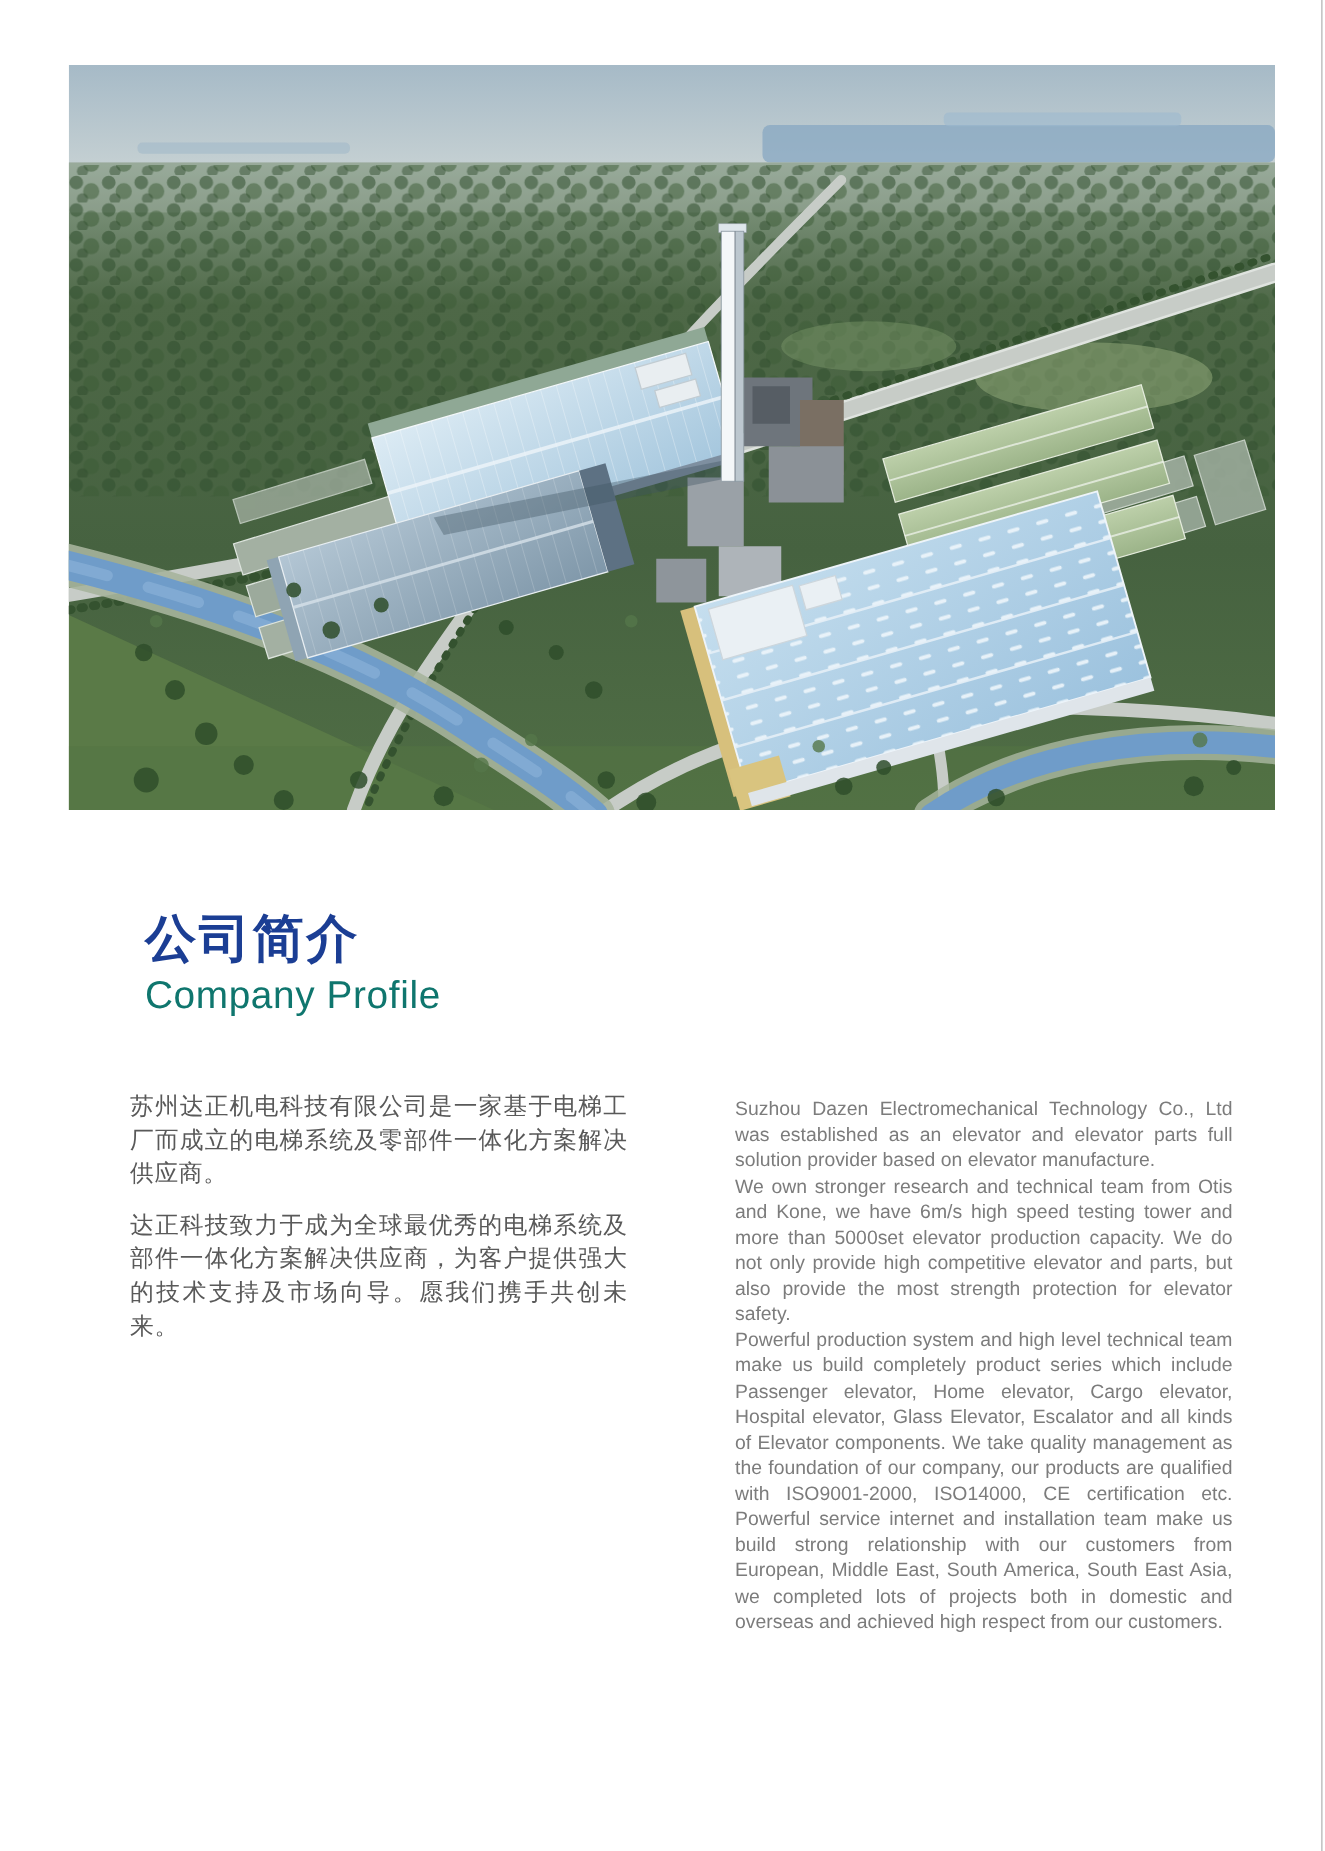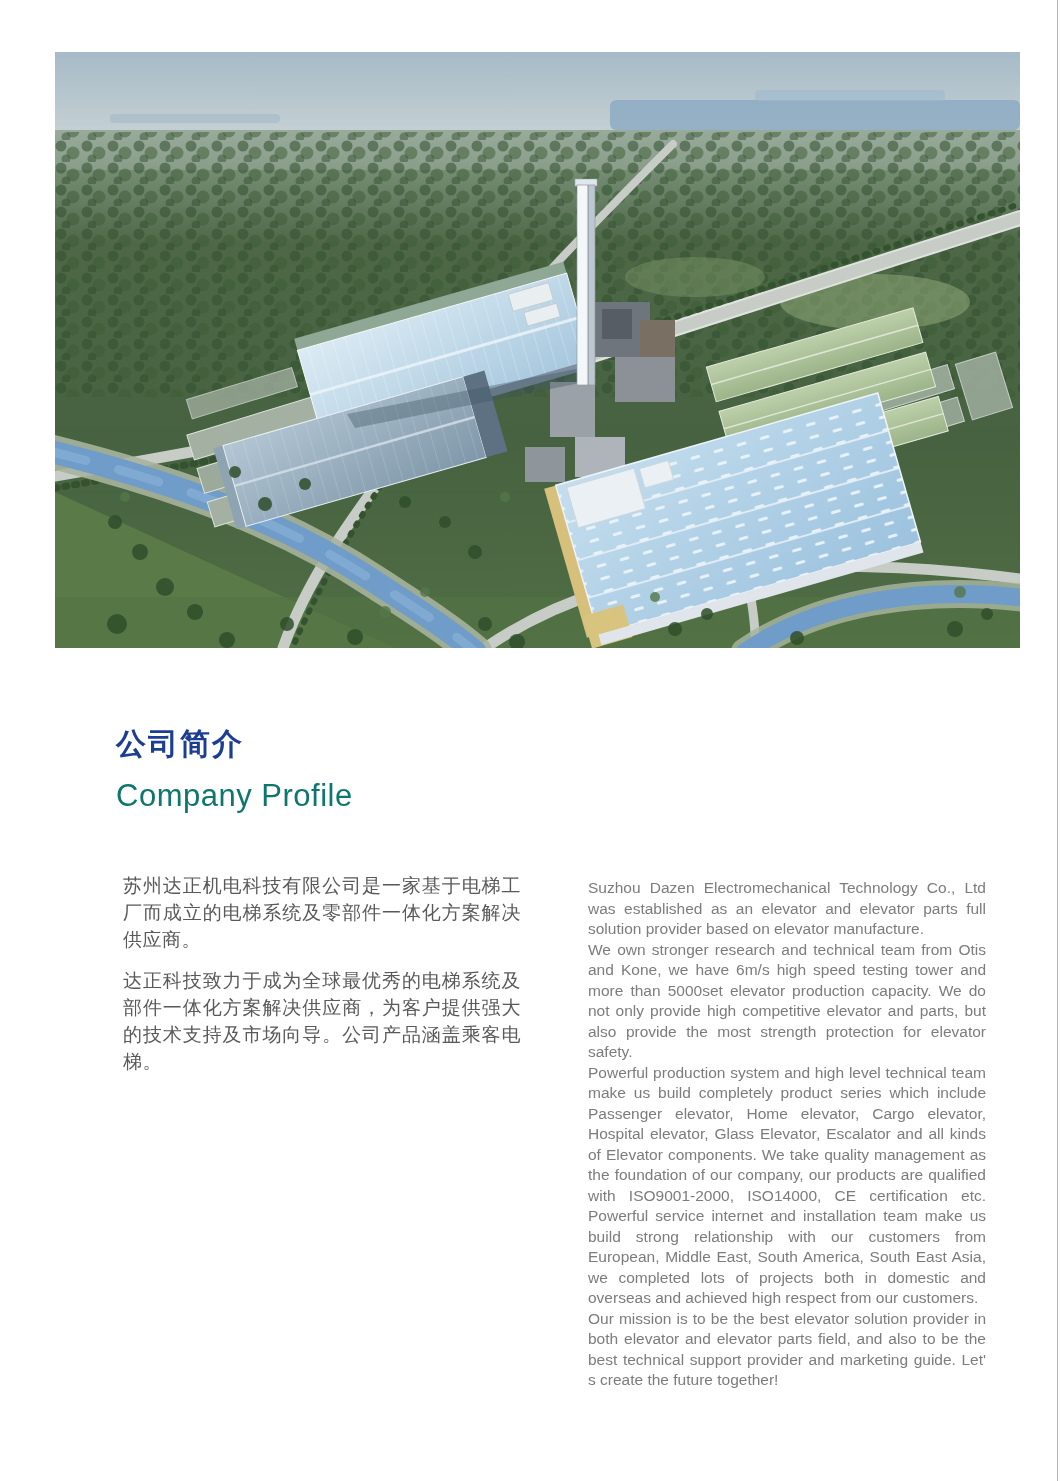--- a/index.html
+++ b/index.html
@@ -10,28 +10,28 @@
   .edge-line {
     position:absolute; top:0; right:2px; width:1.5px; height:1481px;
     background:#b4b4b4;
   }
   .hero {
     position:absolute; left:55px; top:52px; width:965px; height:596px; margin:0;
   }
   .hero svg { display:block; width:100%; height:100%; }
   .title-zh {
     position:absolute; left:116px; top:724px; margin:0;
-    font-size:30px; font-weight:700; color:#1b3e94; letter-spacing:2px;
+    font-size:41px; font-weight:700; color:#1b3e94; letter-spacing:2px;
   }
   .title-en {
     position:absolute; left:116px; top:778px; margin:0;
     font-size:31px; font-weight:400; color:#0f766e; letter-spacing:0.5px;
   }
   .col-zh {
-    position:absolute; left:123px; top:872px; width:398px;
+    position:absolute; left:104px; top:872px; width:398px;
     font-size:19px; line-height:27px; color:#595959;
     text-align:justify; letter-spacing:0.5px;
   }
   .col-zh p { margin:0 0 14px 0; }
   .col-zh p:last-child { margin-bottom:0; }
   .col-en {
     position:absolute; left:561px; top:878px; width:398px;
     font-size:15.5px; line-height:20.5px; color:#7c7c7c;
     text-align:justify;
     margin-left:27px;
@@ -234,23 +234,22 @@
           <circle cx="70" cy="445" r="5"></circle>
       </g>
     </svg>
   </figure>
 
   <h1 class="title-zh">公司简介</h1>
   <h2 class="title-en">Company Profile</h2>
 
   <div class="col-zh">
     <p>苏州达正机电科技有限公司是一家基于电梯工厂而成立的电梯系统及零部件一体化方案解决供应商。</p>
-    <p>达正科技致力于成为全球最优秀的电梯系统及部件一体化方案解决供应商，为客户提供强大的技术支持及市场向导。公司产品涵盖乘客电梯。</p>
+    <p>达正科技致力于成为全球最优秀的电梯系统及部件一体化方案解决供应商，为客户提供强大的技术支持及市场向导。愿我们携手共创未来。</p>
   </div>
 
   <div class="col-en">
     <p>Suzhou Dazen Electromechanical Technology Co., Ltd was established as an elevator and elevator parts full solution provider based on elevator manufacture.</p>
     <p>We own stronger research and technical team from Otis and Kone, we have 6m/s high speed testing tower and more than 5000set elevator production capacity. We do not only  provide high competitive elevator and parts, but also provide the most strength protection for elevator safety.</p>
     <p>Powerful production system and high level technical team make us build completely product series which include Passenger elevator, Home elevator, Cargo elevator, Hospital elevator, Glass Elevator, Escalator and all kinds of Elevator components. We take quality management as the foundation of our company, our products are qualified with ISO9001-2000, ISO14000, CE certification etc. Powerful service internet and installation team make us build strong relationship with our customers from European, Middle East, South America, South East Asia, we completed lots of projects both in domestic and overseas and achieved high respect from our customers.</p>
-    <p>Our mission is to be the best elevator solution provider in both elevator and elevator parts field, and also to be the best technical support provider and marketing guide. Let' s create the future together!</p>
   </div>
 
 </div>
 
 </body></html>

